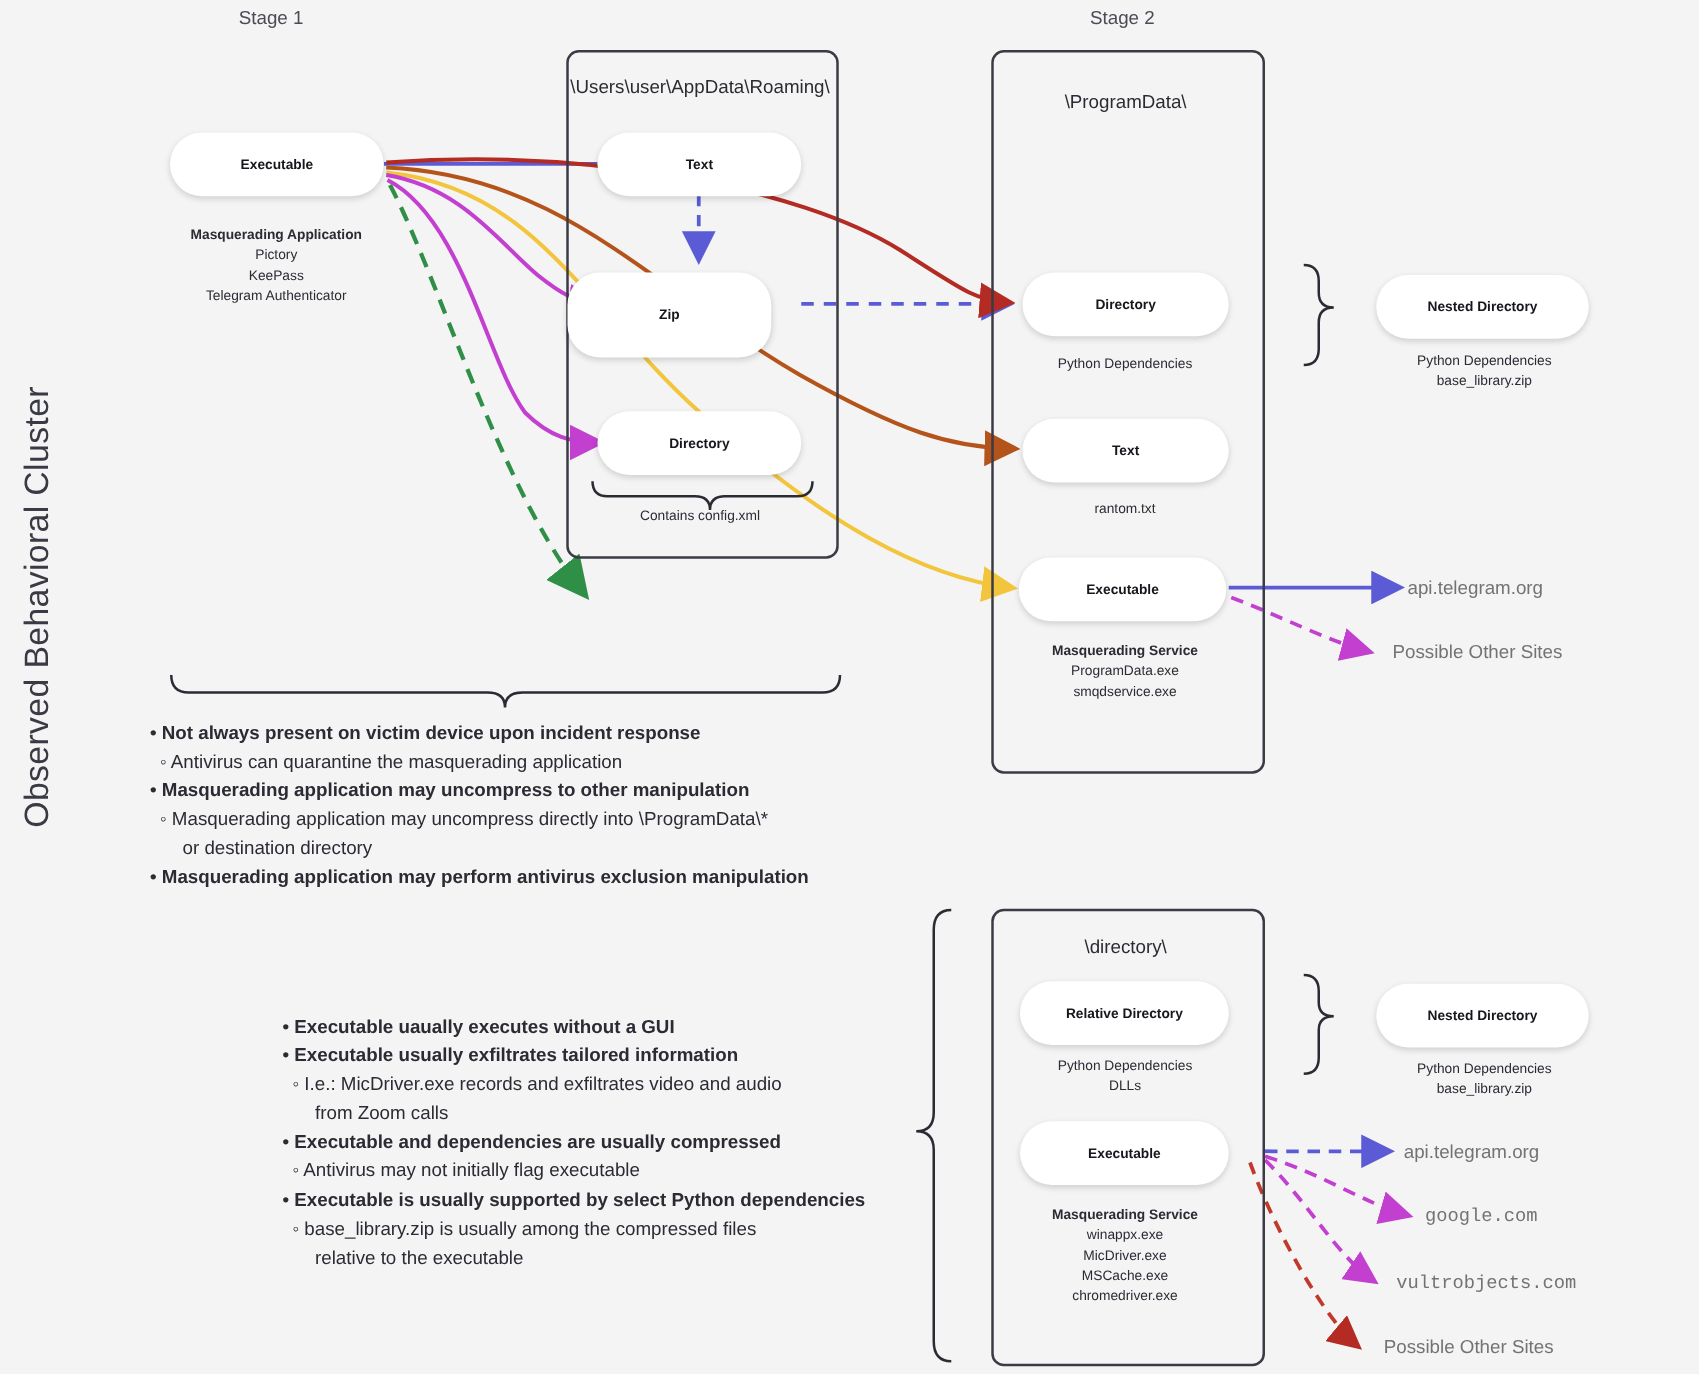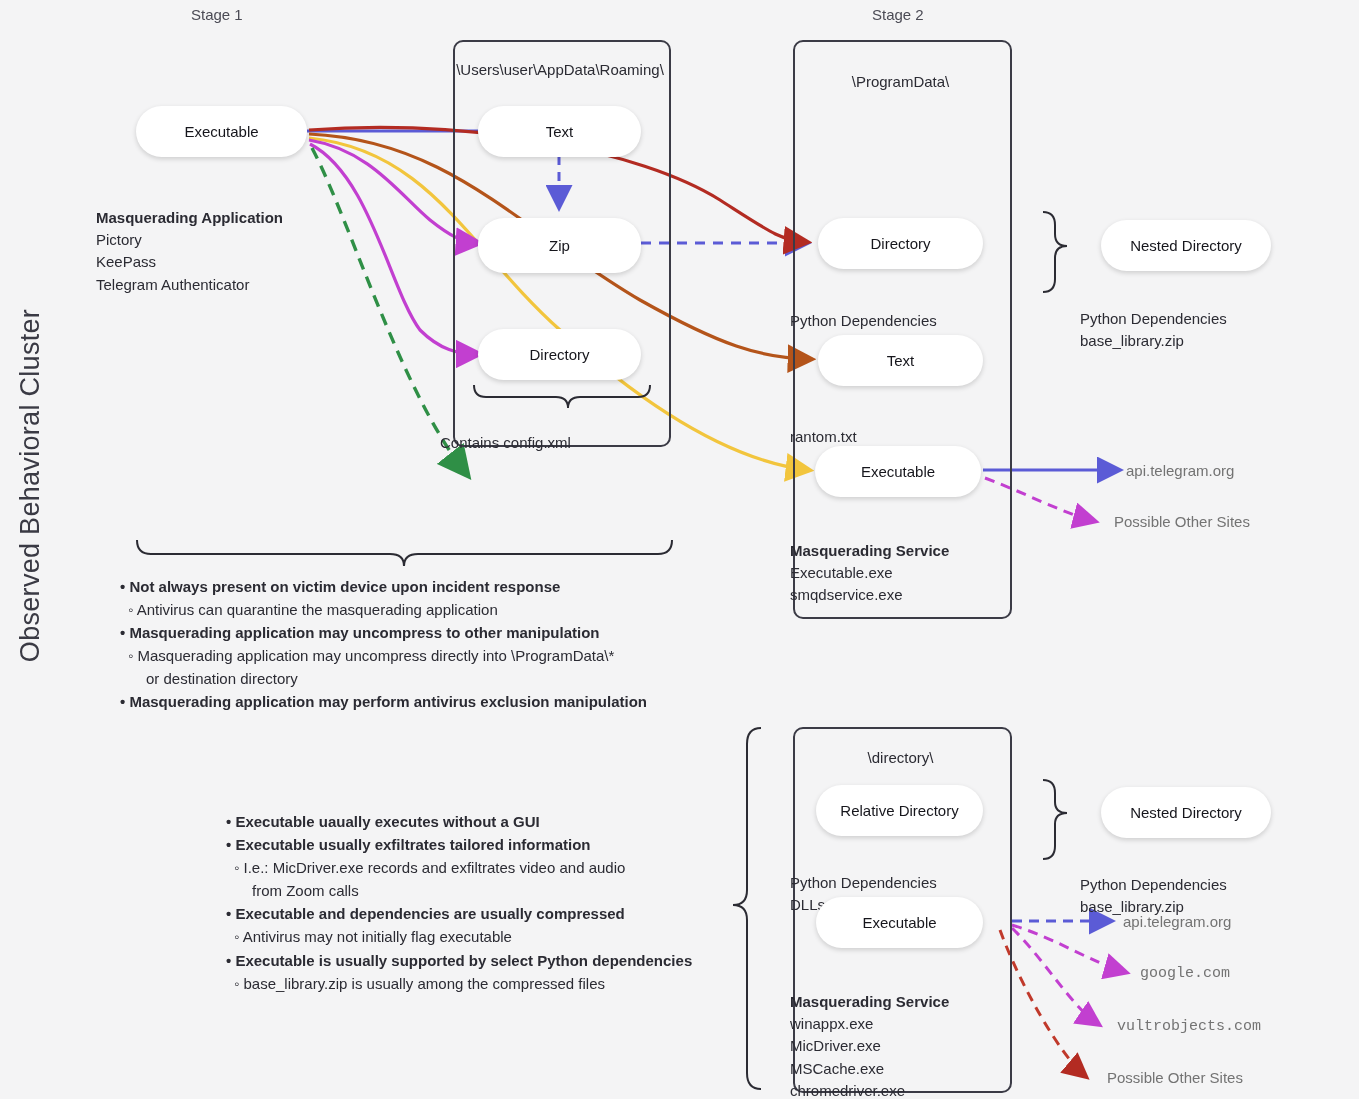--- a/index.html
+++ b/index.html
@@ -55,31 +55,30 @@
     text-align: center;
   }
   .pill {
     position: absolute;
     background: #ffffff;
     border-radius: 26px;
     box-shadow: 0 2px 5px rgba(0,0,0,0.16);
     display: flex;
     align-items: center;
     justify-content: center;
-    font-size: 15px;
-    font-weight: normal;
+    font-size: 11px;
+    font-weight: bold;
     color: #16161c;
   }
   .caption {
     position: absolute;
-    font-size: 15px;
-    color: #2b2b33;
-    text-align: left;
+    font-size: 11px;
+    color: #2b2b33;
+    text-align: center;
     line-height: 1.48;
-    margin-top: 27px;
   }
   .caption .hd {
     font-weight: bold;
     display: block;
   }
   .bullets {
     position: absolute;
     font-size: 15px;
     color: #2b2b33;
     line-height: 1.54;
@@ -172,21 +171,21 @@
     <span class="hd">Masquerading Application</span>
     <span style="white-space:pre-line;">Pictory
 KeePass
 Telegram Authenticator</span>
   </div>
 
   <div class="container-box" style="left:453px; top:40px; width:214px; height:403px;"></div>
   <div class="container-title" style="left:420px; top:61px; width:280px;">\Users\user\AppData\Roaming\</div>
 
   <div class="pill" style="left:478px; top:106px; width:163px; height:51px;">Text</div>
-  <div class="pill" style="left:478px; top:218px; width:163px; height:55px;">Zip</div>
+  <div class="pill" style="left:454px; top:218px; width:163px; height:68px;">Zip</div>
   <div class="pill" style="left:478px; top:329px; width:163px; height:51px;">Directory</div>
 
   <div class="caption" style="left:440px; top:405px; width:240px;">Contains config.xml</div>
 
 
   <div class="bullets" style="left:120px; top:575px; width:620px;">
     <div class="l1">• Not always present on victim device upon incident response</div>
     <div class="l2">◦ Antivirus can quarantine the masquerading application</div>
     <div class="l1">• Masquerading application may uncompress to other manipulation</div>
     <div class="l2">◦ Masquerading application may uncompress directly into \ProgramData\*</div>
@@ -199,21 +198,21 @@
 
   <div class="pill" style="left:818px; top:218px; width:165px; height:51px;">Directory</div>
   <div class="caption" style="left:790px; top:283px; width:220px;">Python Dependencies</div>
 
   <div class="pill" style="left:818px; top:335px; width:165px; height:51px;">Text</div>
   <div class="caption" style="left:790px; top:399px; width:220px;">rantom.txt</div>
 
   <div class="pill" style="left:815px; top:446px; width:166px; height:51px;">Executable</div>
   <div class="caption" style="left:790px; top:513px; width:220px;">
     <span class="hd">Masquerading Service</span>
-    <span style="white-space:pre-line;">Executable.exe
+    <span style="white-space:pre-line;">ProgramData.exe
 smqdservice.exe</span>
   </div>
 
   <div class="pill" style="left:1101px; top:220px; width:170px; height:51px;">Nested Directory</div>
   <div class="caption" style="left:1080px; top:281px; width:215px; white-space:pre-line;">Python Dependencies
 base_library.zip</div>
 
   <div class="ext-label" style="left:1126px; top:462px;">api.telegram.org</div>
   <div class="ext-label" style="left:1114px; top:513px;">Possible Other Sites</div>
 
@@ -244,15 +243,16 @@
 
   <div class="bullets" style="left:226px; top:810px; width:620px;">
     <div class="l1">• Executable uaually executes without a GUI</div>
     <div class="l1">• Executable usually exfiltrates tailored information</div>
     <div class="l2">◦ I.e.: MicDriver.exe records and exfiltrates video and audio</div>
     <div class="cont">from Zoom calls</div>
     <div class="l1">• Executable and dependencies are usually compressed</div>
     <div class="l2">◦ Antivirus may not initially flag executable</div>
     <div class="l1">• Executable is usually supported by select Python dependencies</div>
     <div class="l2">◦ base_library.zip is usually among the compressed files</div>
+    <div class="cont">relative to the executable</div>
   </div>
 
 </div>
 
 </body></html>

